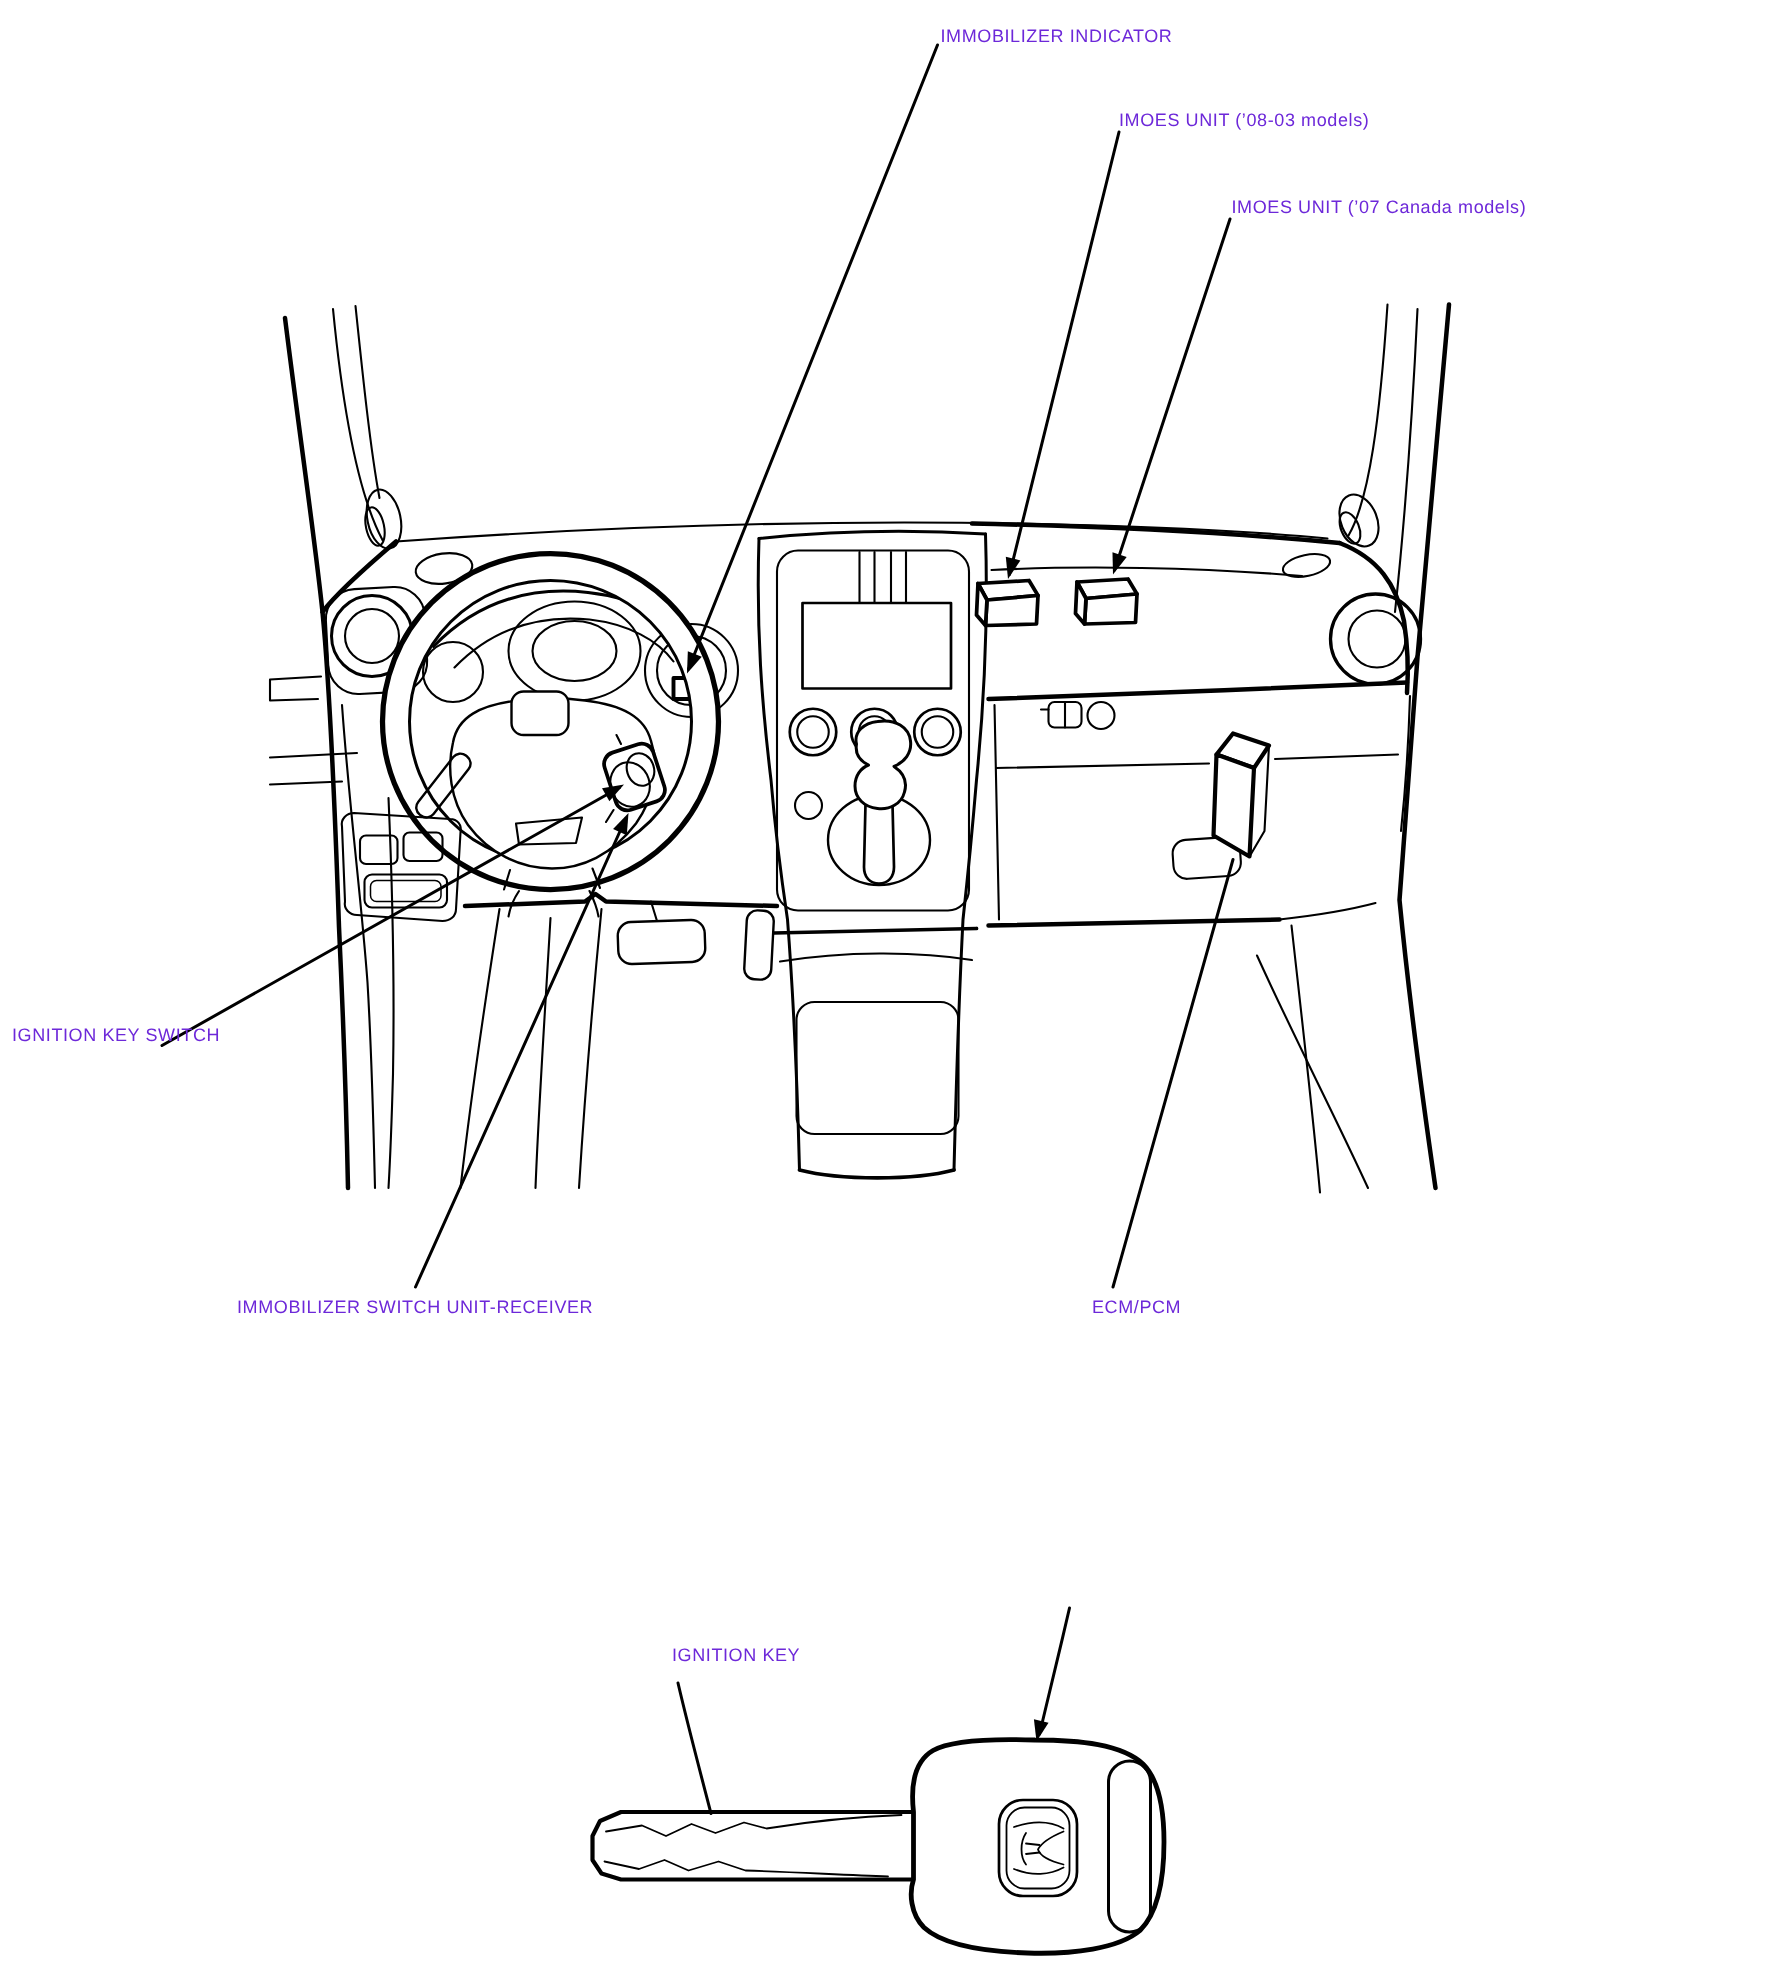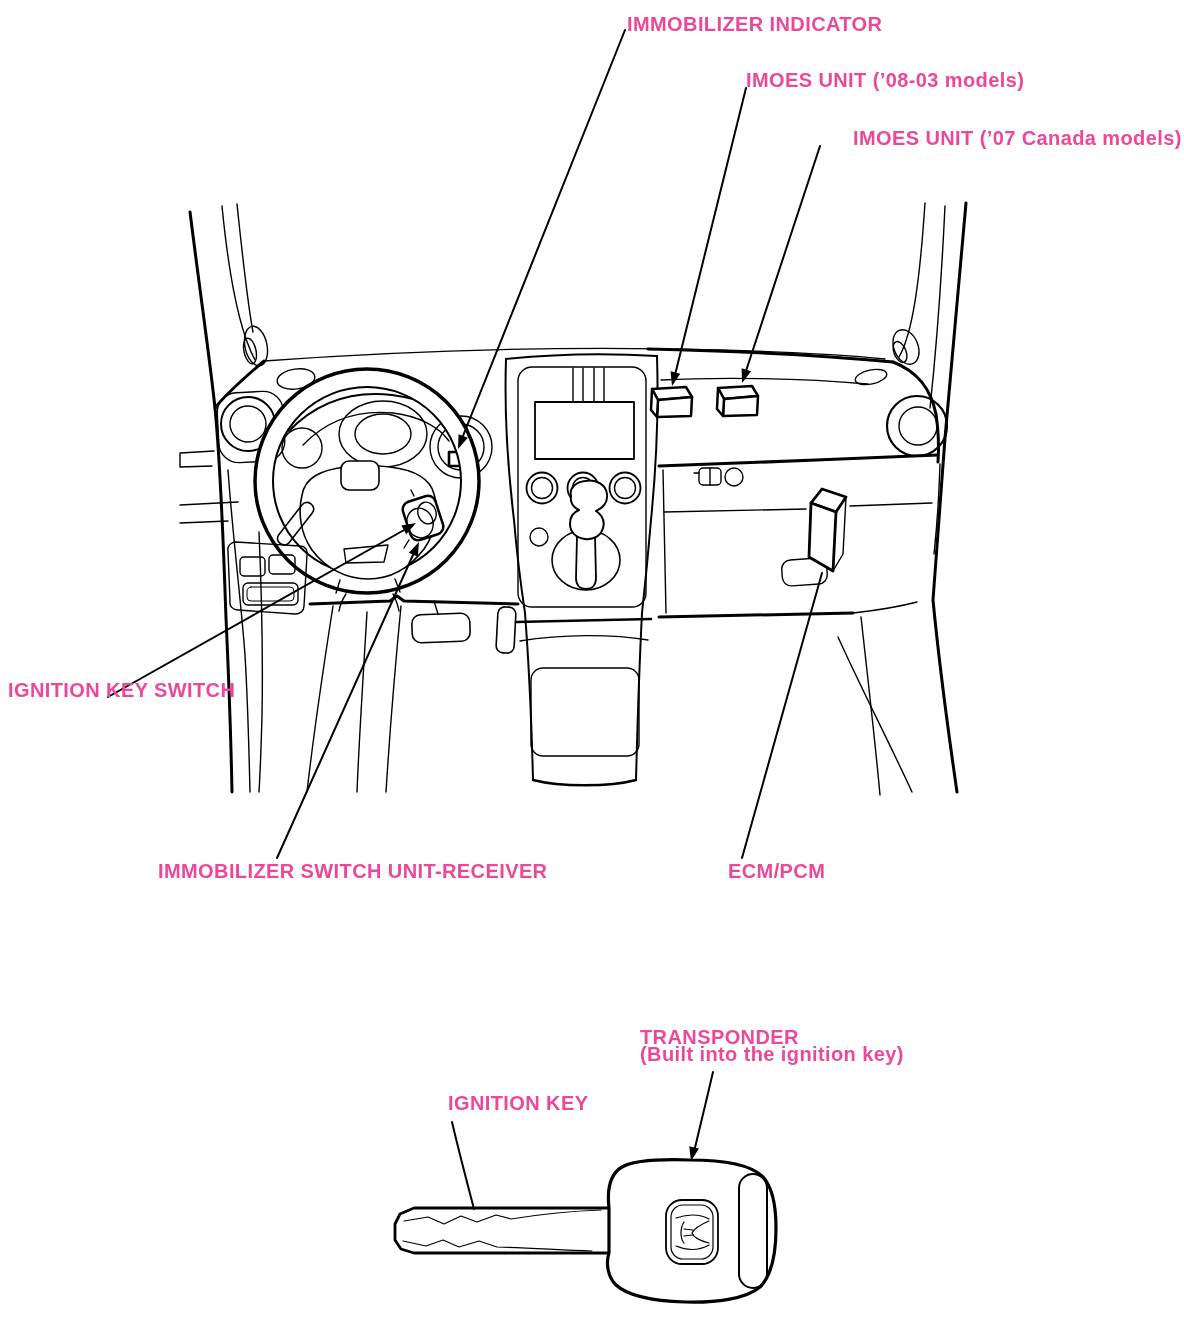--- a/index.html
+++ b/index.html
@@ -1,23 +1,23 @@
 <!DOCTYPE html>
 <html><head>
 <meta charset="utf-8">
 <style>
   html,body{margin:0;padding:0;background:#ffffff;}
   #page{position:relative;width:1184px;height:1318px;background:#ffffff;overflow:hidden;
         font-family:"Liberation Sans","DejaVu Sans",sans-serif;}
   #art{position:absolute;left:0;top:0;}
-  .lbl{position:absolute;color:#ec4899;font-weight:bold;font-size:20px;letter-spacing:0.4px;
+  .lbl{position:absolute;color:#6d28d9;font-weight:normal;font-size:12px;letter-spacing:0.4px;
        line-height:17px;white-space:nowrap;}
   .lbl-immobilizer-indicator{left:627px;top:16px;}
   .lbl-imoes-0809{left:746px;top:72px;}
-  .lbl-imoes-07{left:821px;top:130px;margin-left:32px;}
+  .lbl-imoes-07{left:821px;top:130px;}
   .lbl-ignition-key-switch{left:8px;top:682px;}
   .lbl-receiver{left:158px;top:863px;}
   .lbl-ecm{left:728px;top:863px;}
   .lbl-transponder{left:640px;top:1029px;}
   .lbl-ignition-key{left:408px;top:1095px;margin-left:40px;}
 </style>
 </head>
 <body>
 
 <div id="page">
@@ -235,20 +235,16 @@
   <div class="lbl lbl-imoes-0809">IMOES UNIT (’08-03 models)</div>
 
   <div class="lbl lbl-imoes-07">IMOES UNIT (’07 Canada models)</div>
 
   <div class="lbl lbl-ignition-key-switch">IGNITION KEY SWITCH</div>
 
   <div class="lbl lbl-receiver">IMMOBILIZER SWITCH UNIT-RECEIVER</div>
 
   <div class="lbl lbl-ecm">ECM/PCM</div>
 
-  <div class="lbl lbl-transponder">
-    <div>TRANSPONDER</div>
-    <div>(Built into the ignition key)</div>
-  </div>
 
   <div class="lbl lbl-ignition-key">IGNITION KEY</div>
 
 </div>
 
 </body></html>

